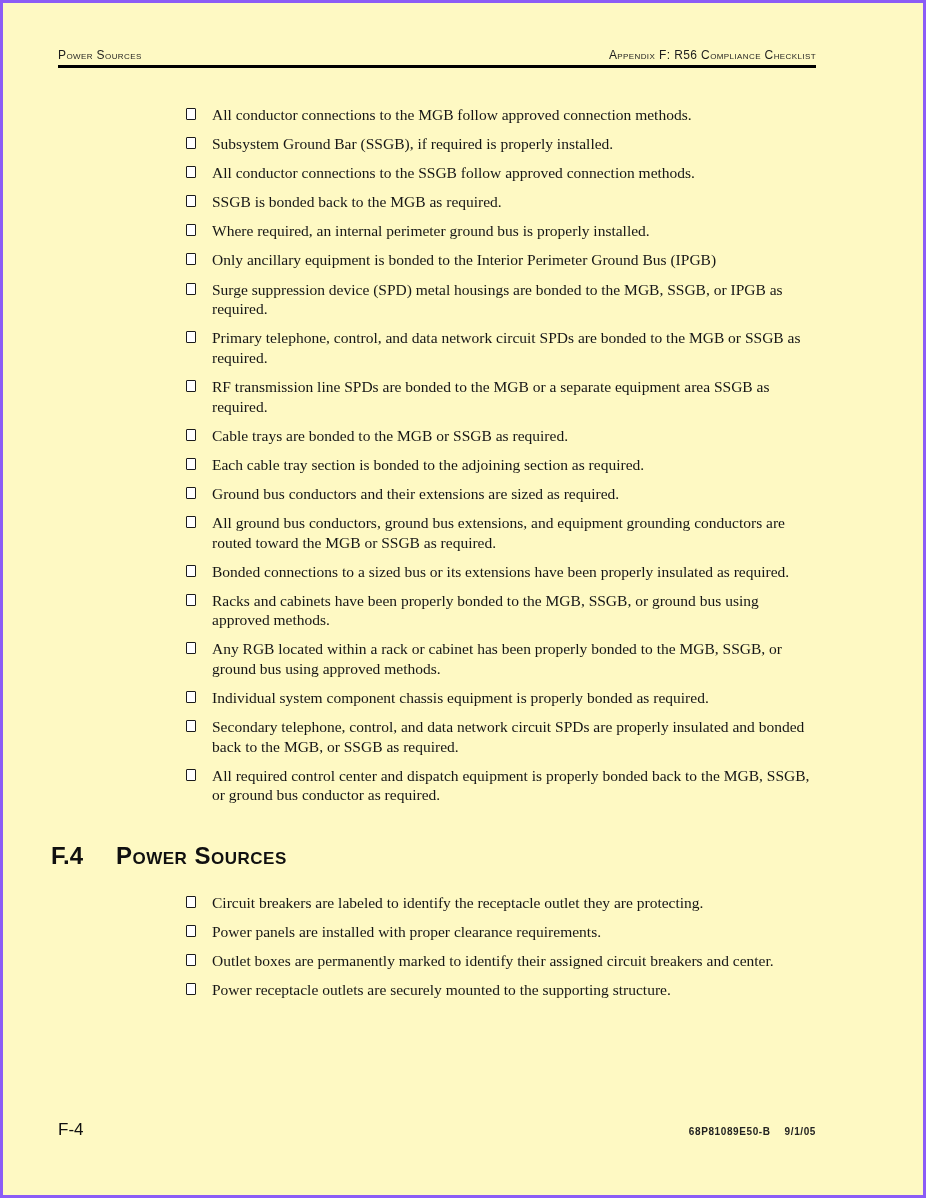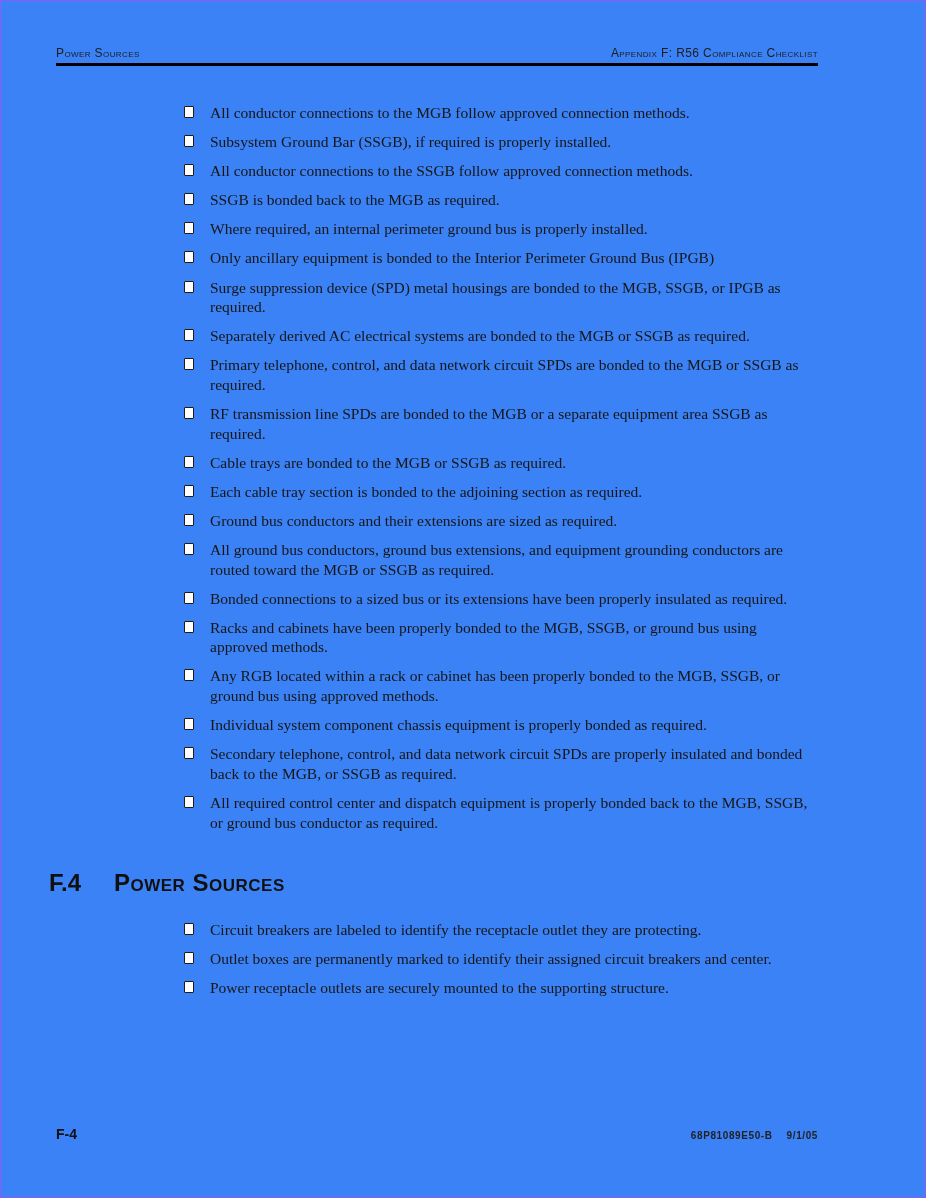--- a/index.html
+++ b/index.html
@@ -3,22 +3,22 @@
 <meta charset="utf-8">
 <style>
   * { box-sizing: border-box; }
   html, body { margin: 0; padding: 0; background: #e8e8e8; }
 
   .page {
     position: relative;
     width: 926px;
     height: 1198px;
     margin: 0 auto;
-    background: #3b82f6;
-    border: 1px solid #8b5cf6;
+    background: #fef9c3;
+    border: 3px solid #8b5cf6;
     font-family: "Liberation Serif", serif;
     color: #161616;
     overflow: hidden;
   }
 
   
   .page-header {
     position: absolute;
     left: 55px;
     right: 107px;
@@ -98,22 +98,22 @@
     position: absolute;
     left: 55px;
     right: 107px;
     bottom: 55px;
     display: flex;
     justify-content: space-between;
     align-items: baseline;
     font-family: "Liberation Sans", sans-serif;
   }
   .footer-page {
-    font-weight: 700;
-    font-size: 14px;
+    font-weight: 400;
+    font-size: 17px;
     color: #101010;
   }
   .footer-right {
     font-size: 10px;
     letter-spacing: 0.6px;
     color: #222222;
     font-weight: bold;
   }
   .footer-right .footer-date { margin-left: 14px; }
 </style>
@@ -162,24 +162,20 @@
           <span class="checkbox"></span>
           <span class="check-text">Only ancillary equipment is bonded to the Interior Perimeter Ground Bus (IPGB)</span>
         </li>
 
 
         <li class="check-item">
           <span class="checkbox"></span>
           <span class="check-text">Surge suppression device (SPD) metal housings are bonded to the MGB, SSGB, or IPGB as required.</span>
         </li>
 
-        <li class="check-item">
-          <span class="checkbox"></span>
-          <span class="check-text">Separately derived AC electrical systems are bonded to the MGB or SSGB as required.</span>
-        </li>
 
         <li class="check-item">
           <span class="checkbox"></span>
           <span class="check-text">Primary telephone, control, and data network circuit SPDs are bonded to the MGB or SSGB as required.</span>
         </li>
 
         <li class="check-item">
           <span class="checkbox"></span>
           <span class="check-text">RF transmission line SPDs are bonded to the MGB or a separate equipment area SSGB as required.</span>
         </li>
@@ -239,20 +235,24 @@
       <span class="section-number">F.4</span><span class="section-title">Power Sources</span>
     </h1>
 
     <ul class="checklist">
 
         <li class="check-item">
           <span class="checkbox"></span>
           <span class="check-text">Circuit breakers are labeled to identify the receptacle outlet they are protecting.</span>
         </li>
 
+        <li class="check-item">
+          <span class="checkbox"></span>
+          <span class="check-text">Power panels are installed with proper clearance requirements.</span>
+        </li>
 
         <li class="check-item">
           <span class="checkbox"></span>
           <span class="check-text">Outlet boxes are permanently marked to identify their assigned circuit breakers and center.</span>
         </li>
 
         <li class="check-item">
           <span class="checkbox"></span>
           <span class="check-text">Power receptacle outlets are securely mounted to the supporting structure.</span>
         </li>

